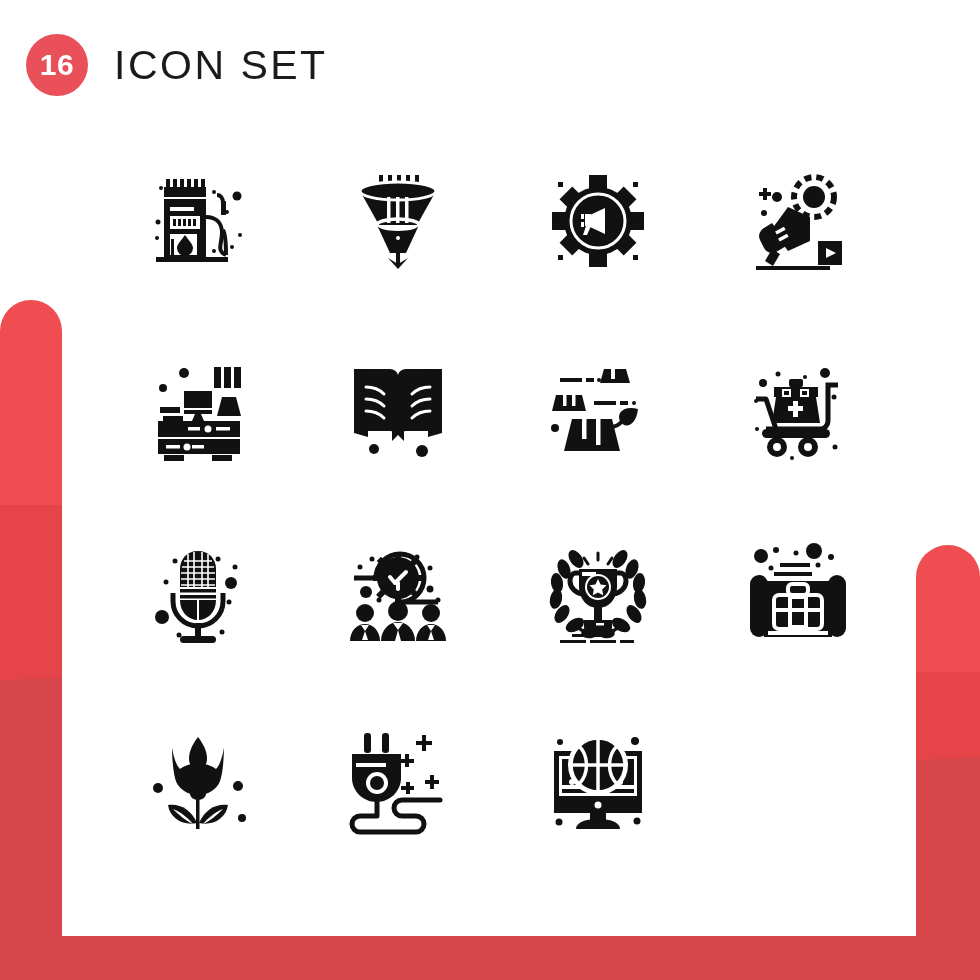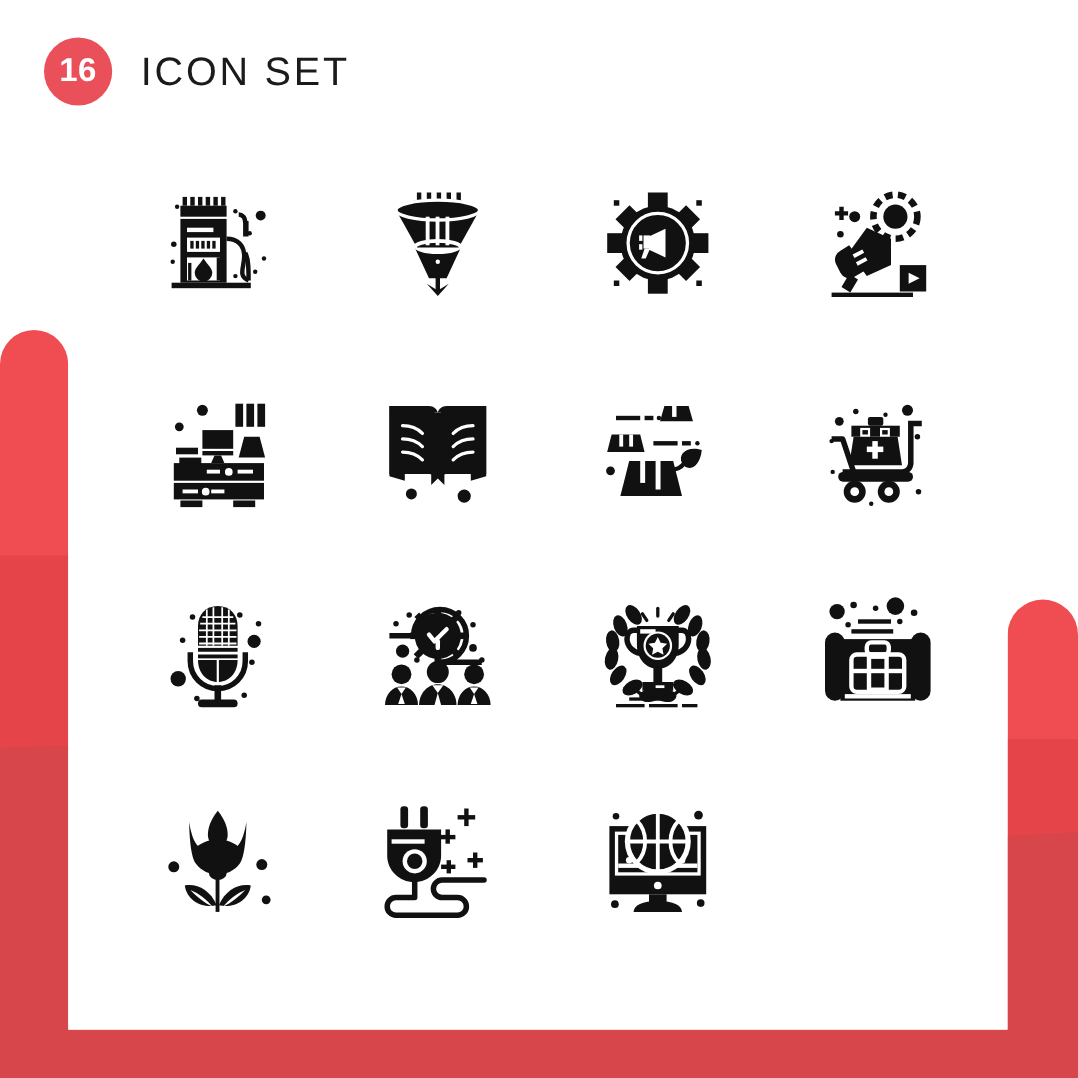--- a/index.html
+++ b/index.html
@@ -79,37 +79,37 @@
     background: #ffffff;
   }
 
   
   #header {
     position: absolute;
     left: 0; top: 30px;
     width: 980px; height: 70px;
     display: flex;
     align-items: center;
-    padding-left: 40px;
+    padding-left: 26px;
   }
   #count-badge {
     width: 62px; height: 62px;
     border-radius: 50%;
     background: #e9505a;
     color: #ffffff;
     display: flex;
     align-items: center;
     justify-content: center;
     font-size: 30px;
     font-weight: bold;
     letter-spacing: 0.5px;
   }
   #header-title {
     margin-left: 26px;
-    font-size: 36px;
+    font-size: 41px;
     letter-spacing: 2.5px;
     color: #1b1b1b;
     text-transform: uppercase;
     font-weight: 400;
   }
 
   
   #icon-grid {
     position: absolute;
     left: 98px; top: 128px;

